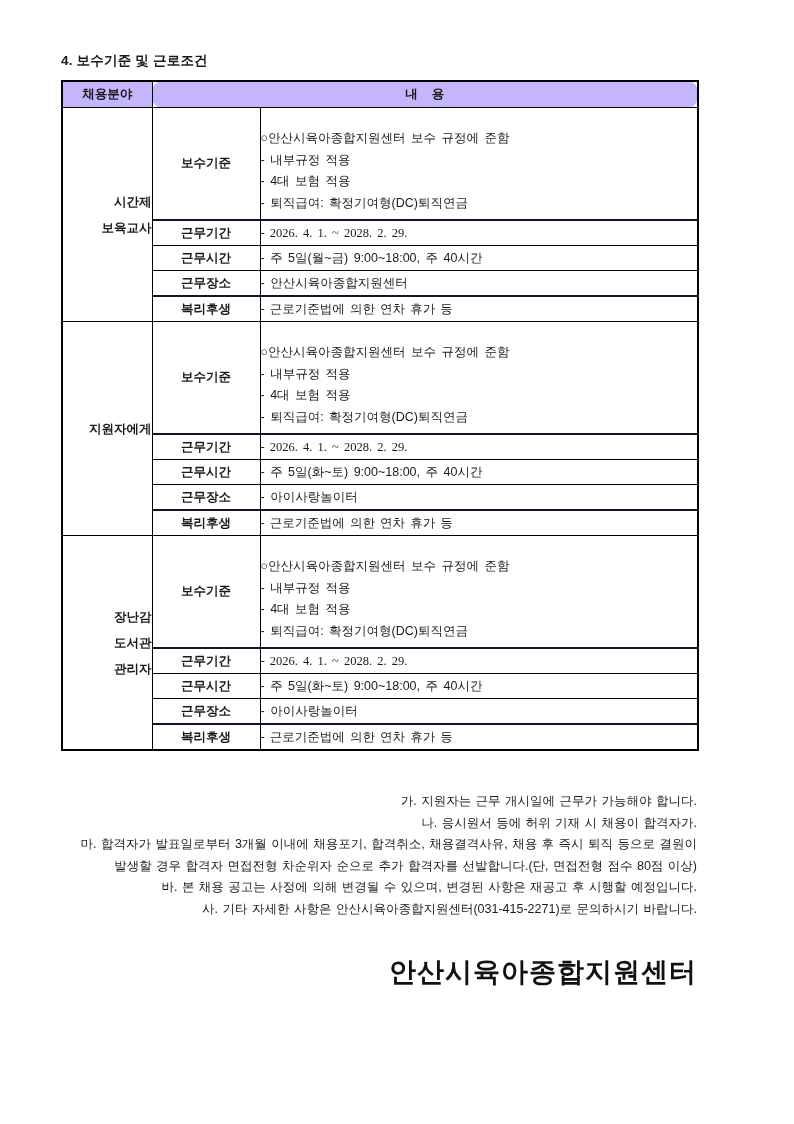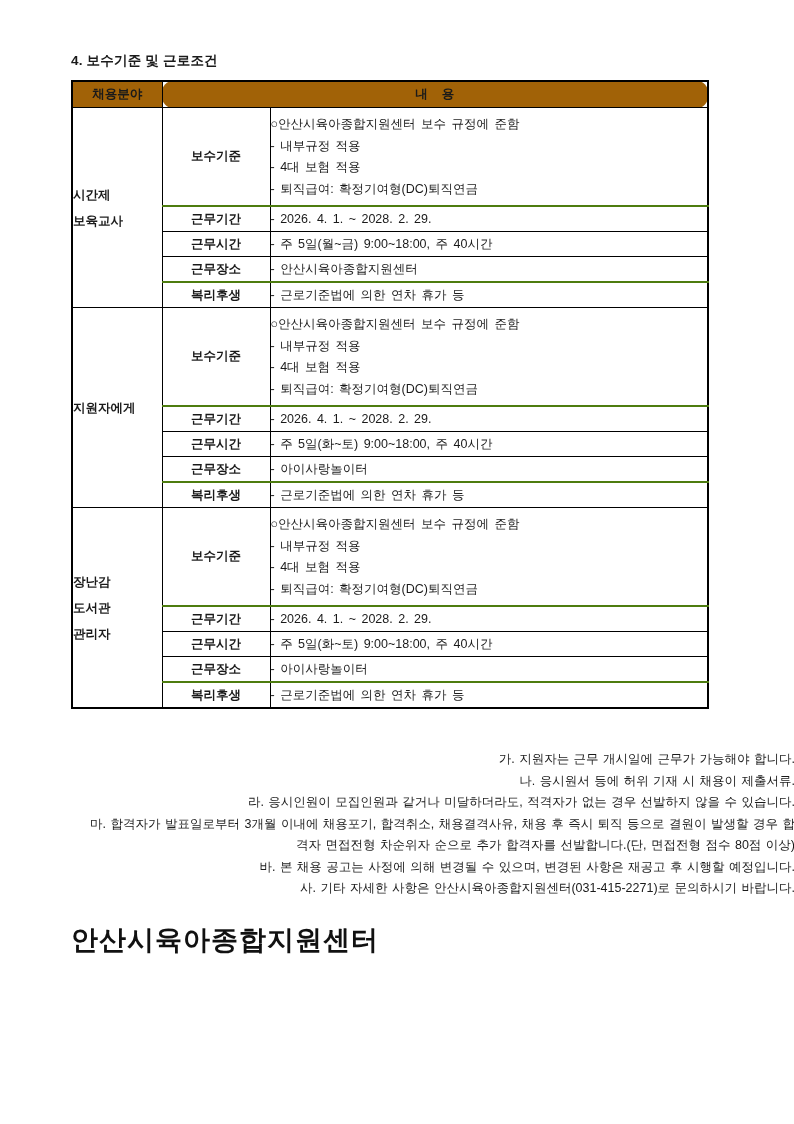--- a/index.html
+++ b/index.html
@@ -7,23 +7,23 @@
     position: relative;
     width: 794px;
     height: 1124px;
     background: #ffffff;
     font-family: "Liberation Sans", "DejaVu Sans", sans-serif;
     color: #1a1a1a;
     overflow: hidden;
   }
   .content {
     position: absolute;
-    left: 71px;
+    left: 61px;
     top: 52px;
-    width: 724px;
+    width: 636px;
   }
   .sec-title {
     font-size: 13.5px;
     font-weight: bold;
     letter-spacing: 0.2px;
     margin: 0 0 10px 0;
   }
   table.cond {
     width: 636px;
     border-collapse: collapse;
@@ -33,58 +33,58 @@
   table.cond col.c1 { width: 90px; }
   table.cond col.c2 { width: 108px; }
   table.cond col.c3 { width: 438px; }
   table.cond th, table.cond td {
     border: 1px solid #000000;
     font-size: 12.5px;
     vertical-align: middle;
     padding: 0;
   }
   th.hdr {
-    background: #a16207;
+    background: #c4b5fd;
     height: 25px;
     font-weight: bold;
     text-align: center;
   }
   .pre { white-space: pre; border-radius: 11px; }
   td.cat {
     font-weight: bold;
-    text-align: left;
+    text-align: right;
     line-height: 26px;
   }
   td.lbl {
     font-weight: bold;
     text-align: center;
     height: 24px;
   }
   tr.pay td.lbl { height: 95px; margin-left: 20px; }
   td.val {
     text-align: left;
     padding-left: 9px;
     word-spacing: 2px;
   }
-  tr.pay td.val { padding-top: 6px; padding-bottom: 5px; }
+  tr.pay td.val { padding-top: 20px; padding-bottom: 5px; }
   tr.pay td.val div { line-height: 21.5px; }
-  tr.gsep td { border-top: 2px solid #4d7c0f; }
+  tr.gsep td { border-top: 2px solid #0f172a; font-family: Liberation Serif, serif; }
   .notes { margin-top: 40px; }
   .note-list { margin: 9px 0 0 18px; text-align: right; }
   .note {
     font-size: 12.5px;
     line-height: 21.5px;
     padding-left: 18px;
     text-indent: -18px;
     word-spacing: 1px;
   }
   .footer-name {
-    margin-top: 22px;
+    margin-top: 34px;
     width: 636px;
-    text-align: left;
+    text-align: right;
     font-size: 27px;
     font-weight: bold;
     letter-spacing: 1px;
     color: #111111;
   }
 </style>
 </head>
 <body>
 
 <div class="page">
@@ -194,22 +194,21 @@
         <tr class="gsep">
           <td class="lbl">복리후생</td>
           <td class="val">- 근로기준법에 의한 연차 휴가 등</td>
         </tr>
       </tbody>
     </table>
 
     <div class="notes">
       <div class="note-list">
         <div class="note">가. 지원자는 근무 개시일에 근무가 가능해야 합니다.</div>
-        <div class="note">나. 응시원서 등에 허위 기재 시 채용이 제출서류.</div>
-        <div class="note">라. 응시인원이 모집인원과 같거나 미달하더라도, 적격자가 없는 경우 선발하지 않을 수 있습니다.</div>
+        <div class="note">나. 응시원서 등에 허위 기재 시 채용이 합격자가.</div>
         <div class="note">마. 합격자가 발표일로부터 3개월 이내에 채용포기, 합격취소, 채용결격사유, 채용 후 즉시 퇴직 등으로 결원이 발생할 경우 합격자 면접전형 차순위자 순으로 추가 합격자를 선발합니다.(단, 면접전형 점수 80점 이상)</div>
         <div class="note">바. 본 채용 공고는 사정에 의해 변경될 수 있으며, 변경된 사항은 재공고 후 시행할 예정입니다.</div>
         <div class="note">사. 기타 자세한 사항은 안산시육아종합지원센터(031-415-2271)로 문의하시기 바랍니다.</div>
       </div>
     </div>
 
     <div class="footer-name">안산시육아종합지원센터</div>
 
   </div>
 </div>

